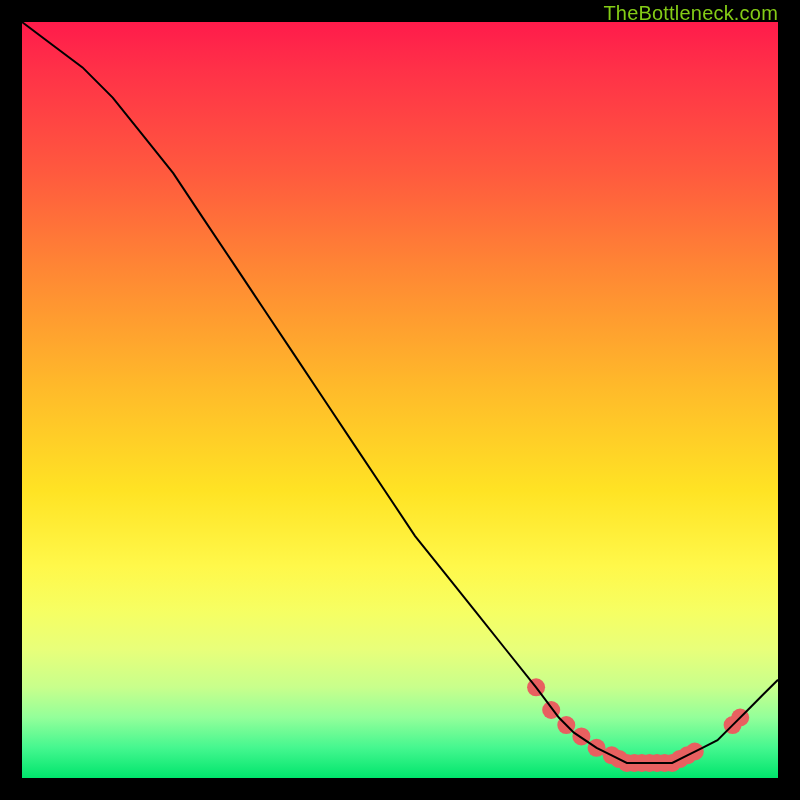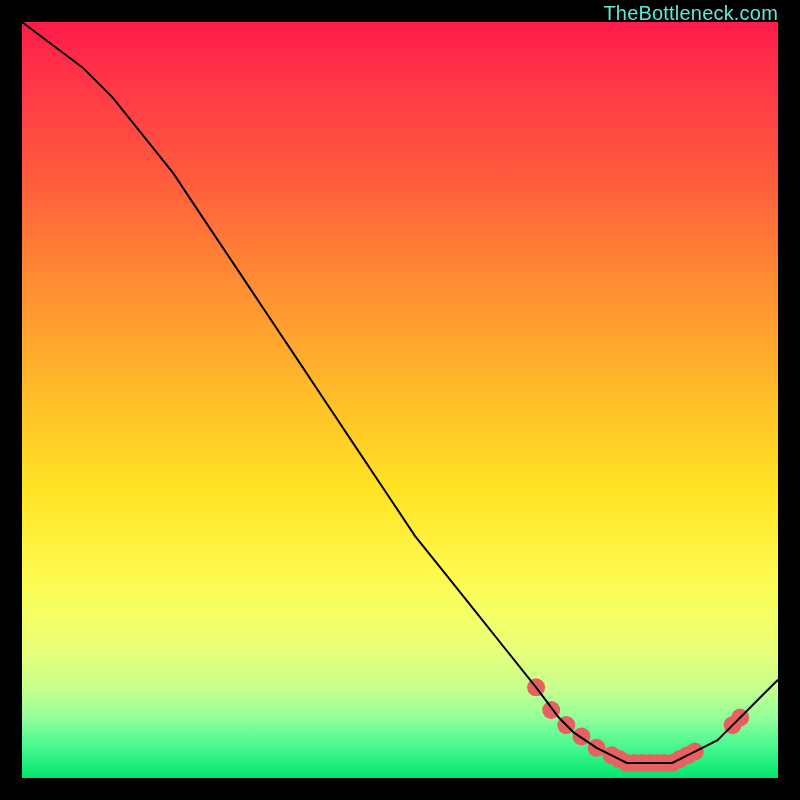--- a/index.html
+++ b/index.html
@@ -45,21 +45,21 @@
     left: 0;
     top: 0;
     width: 756px;
     height: 756px;
     overflow: visible;
   }
   .attribution {
     position: absolute;
     top: 2px;
     right: 22px;
-    color: #5eead4;
+    color: #84cc16;
     font-size: 20px;
     font-weight: 500;
     letter-spacing: 0.2px;
   }
 </style>
 </head>
 <body>
 
 <div class="frame">
 

